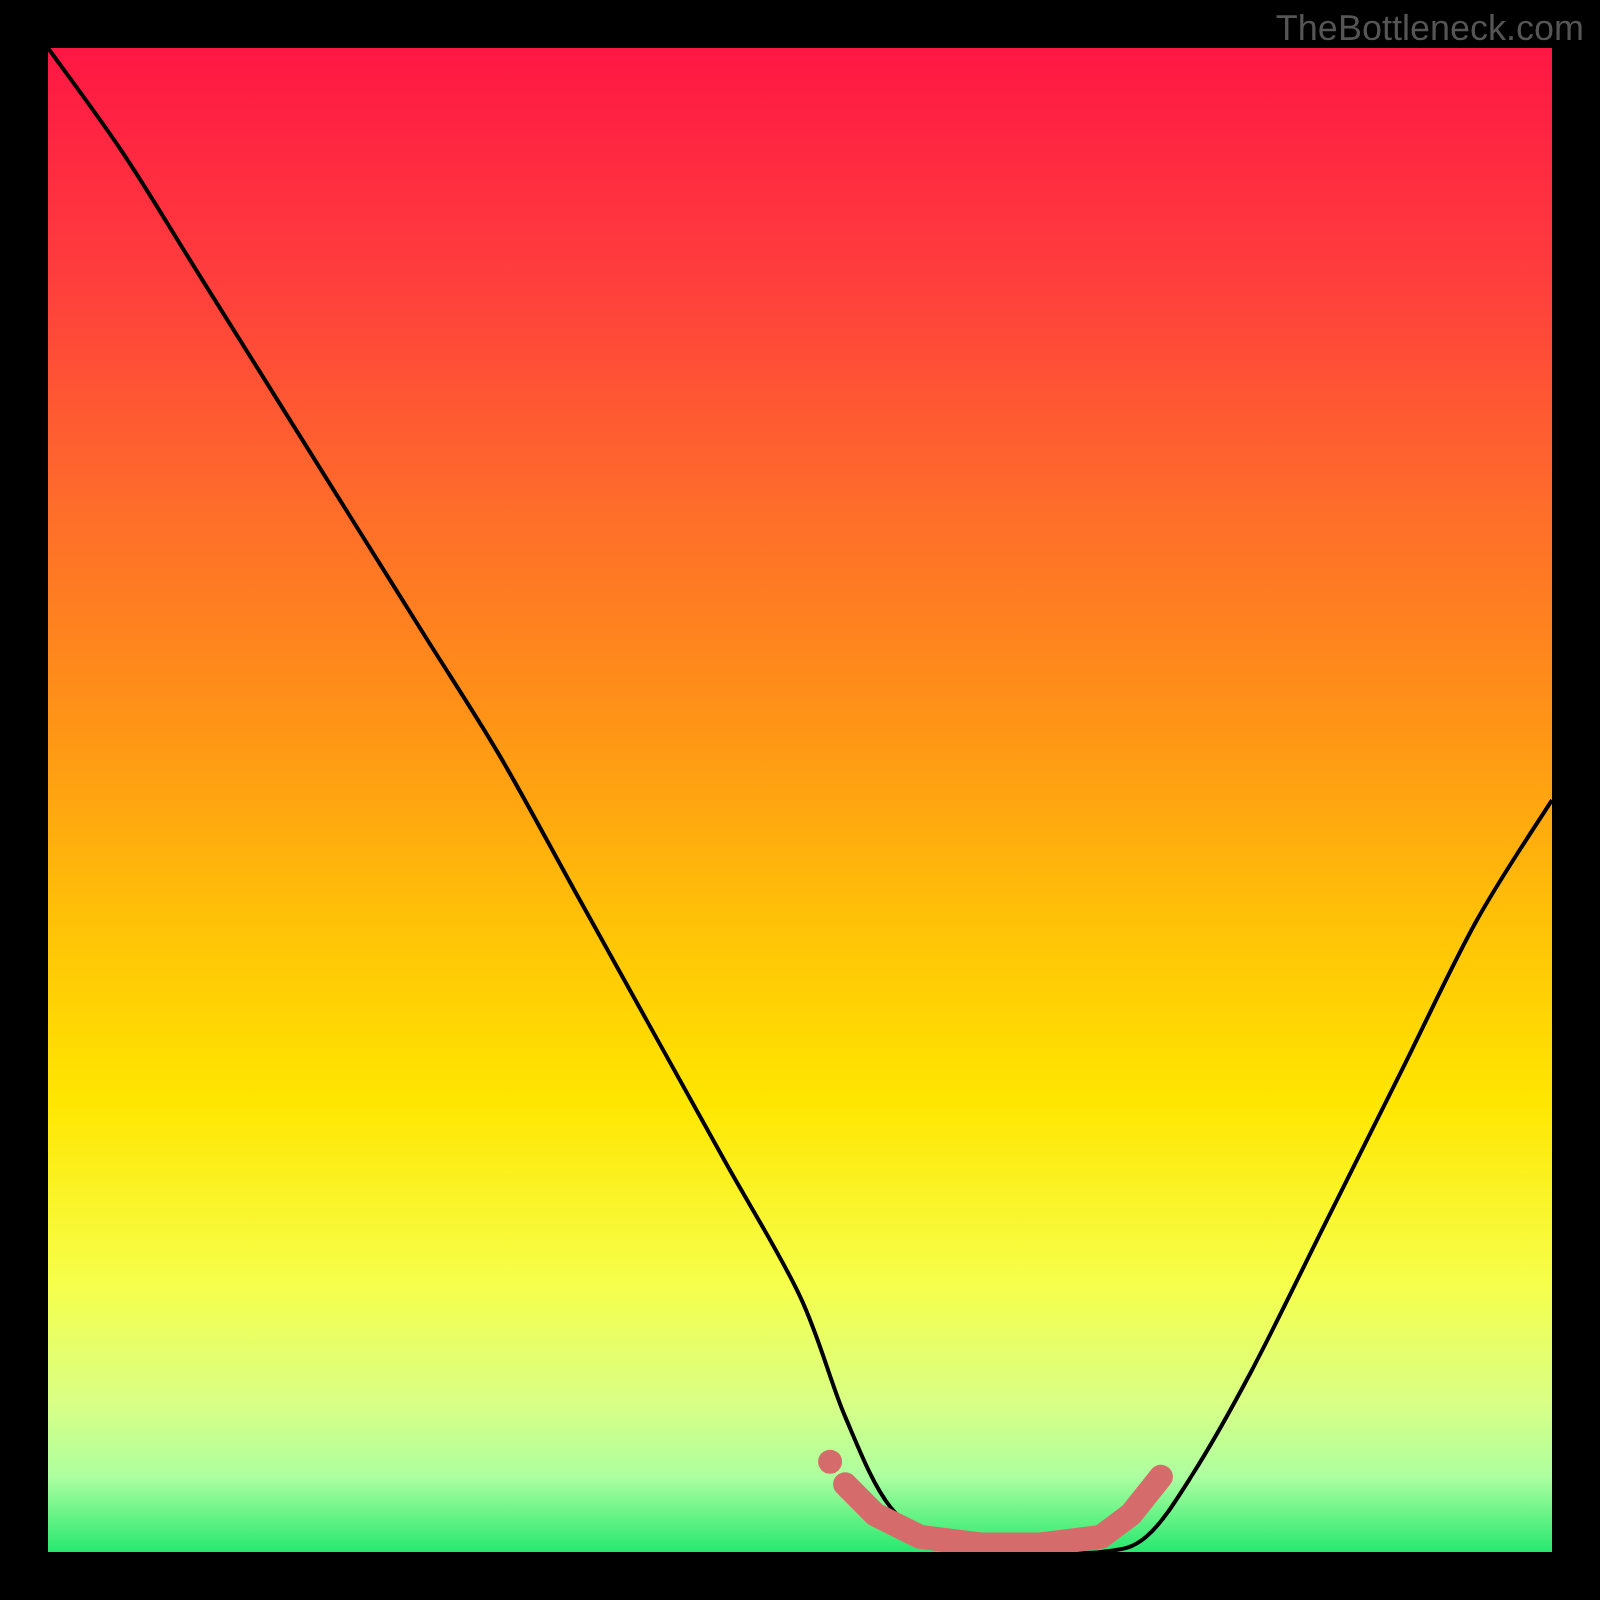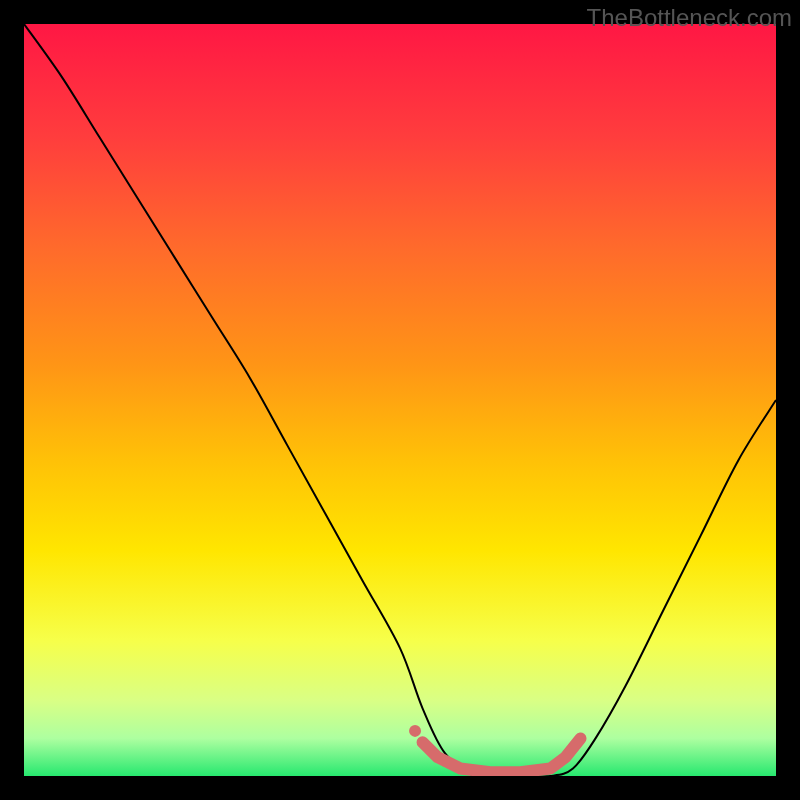--- a/index.html
+++ b/index.html
@@ -12,21 +12,21 @@
       height: 800px;
       background: #000;
       position: relative;
       font-family: Arial, sans-serif;
     }
     .watermark {
       position: absolute;
       top: 4px;
       right: 8px;
       color: #555;
-      font-size: 24px;
+      font-size: 18px;
       z-index: 10;
     }
     .chart-container {
       position: absolute;
       left: 24px;
       top: 24px;
       width: 752px;
       height: 752px;
     }
     .chart-bg {

